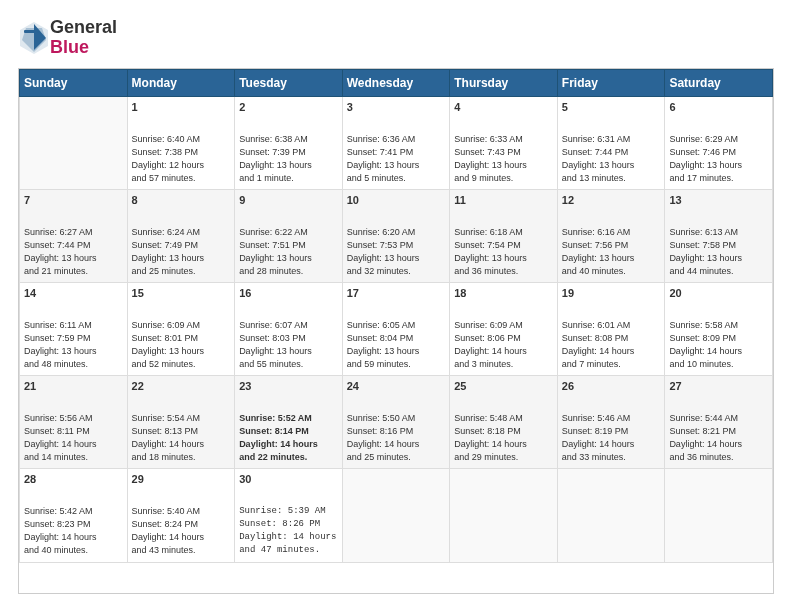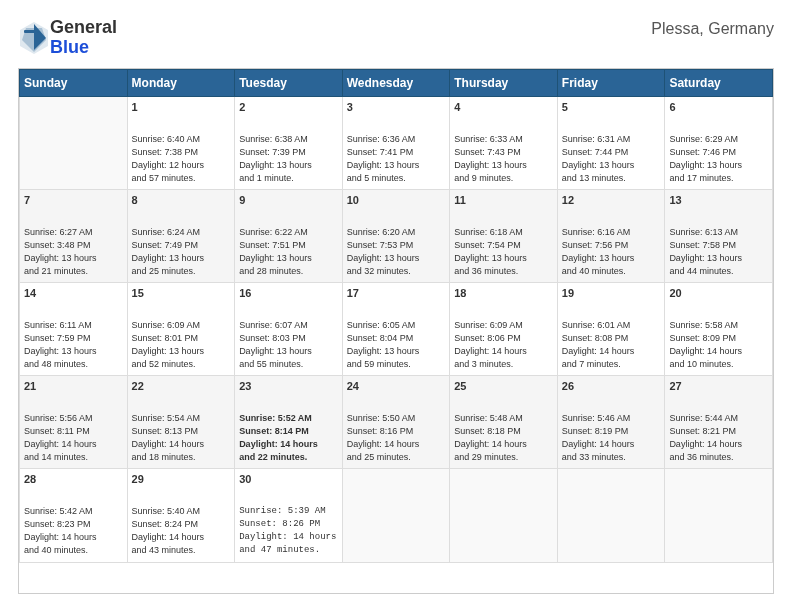--- a/index.html
+++ b/index.html
@@ -33,21 +33,21 @@
       line-height: 1.1;
     }
     .logo-general {
       font-size: 18px;
       font-weight: bold;
       color: #333;
     }
     .logo-blue {
       font-size: 18px;
       font-weight: bold;
-      color: #1d4ed8;
+      color: #be185d;
     }
     .title-block {
       text-align: right;
     }
     .title-month {
       font-size: 36px;
       font-weight: bold;
       color: #333;
       line-height: 1;
     }
@@ -118,21 +118,20 @@
         <path d="M8 8 L24 8 L28 20 L16 32 L4 20 Z" fill="#2a6496" opacity="0.3"></path>
         <polygon points="16,4 28,18 16,30" fill="#2a6496"></polygon>
         <rect x="6" y="10" width="14" height="3" rx="1" fill="#2a6496"></rect>
       </svg>
       <div class="logo-text">
         <span class="logo-general">General</span>
         <span class="logo-blue">Blue</span>
       </div>
     </div>
     <div class="title-block">
-      <div class="title-location">Plessa, Germany</div>
     </div>
   </div>
 
   <div class="calendar">
     <table>
       <thead>
         <tr>
           <th>Sunday</th>
           <th>Monday</th>
           <th>Tuesday</th>
@@ -185,21 +184,21 @@
               <div class="day-info" style="white-space: pre-line;">Sunrise: 6:29 AM
 Sunset: 7:46 PM
 Daylight: 13 hours
 and 17 minutes.</div>
             </td>
           </tr>
           <tr class="row-shade">
             <td>
               <span class="day-num">7</span>
               <div class="day-info" style="white-space: pre-line;">Sunrise: 6:27 AM
-Sunset: 3:48 PM
+Sunset: 7:44 PM
 Daylight: 13 hours
 and 21 minutes.</div>
             </td>
             <td>
               <span class="day-num">8</span>
               <div class="day-info" style="white-space: pre-line;">Sunrise: 6:24 AM
 Sunset: 7:49 PM
 Daylight: 13 hours
 and 25 minutes.</div>
             </td>

